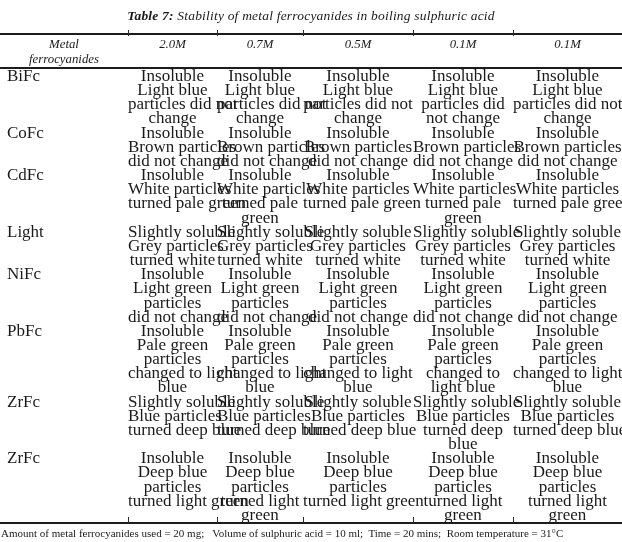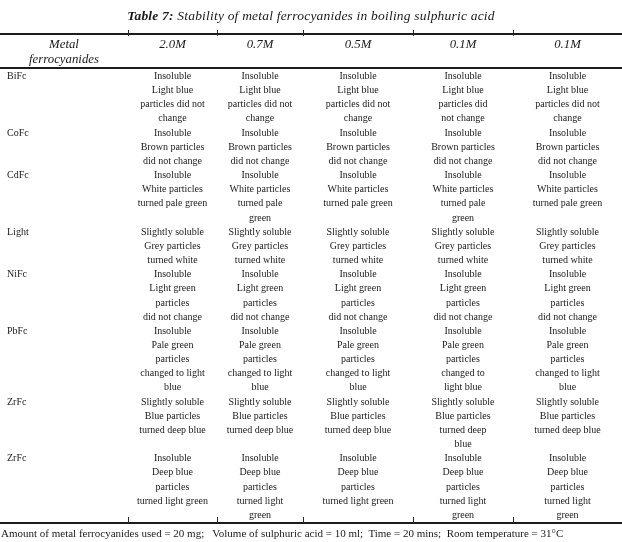--- a/index.html
+++ b/index.html
@@ -32,21 +32,21 @@
     font-weight:normal;
     font-size:12.8px;
     line-height:14.5px;
     vertical-align:top;
     text-align:center;
     padding:2px 0 1px 0;
     border-bottom:2px solid #1c1c1c;
     white-space:pre;
   }
   tbody td {
-    font-size:10px;
+    font-size:17px;
     line-height:14.15px;
     vertical-align:top;
     text-align:center;
     padding:0;
     white-space:pre;
     overflow:visible;
   }
   tbody td.metal {
     text-align:left;
     padding-left:7px;

